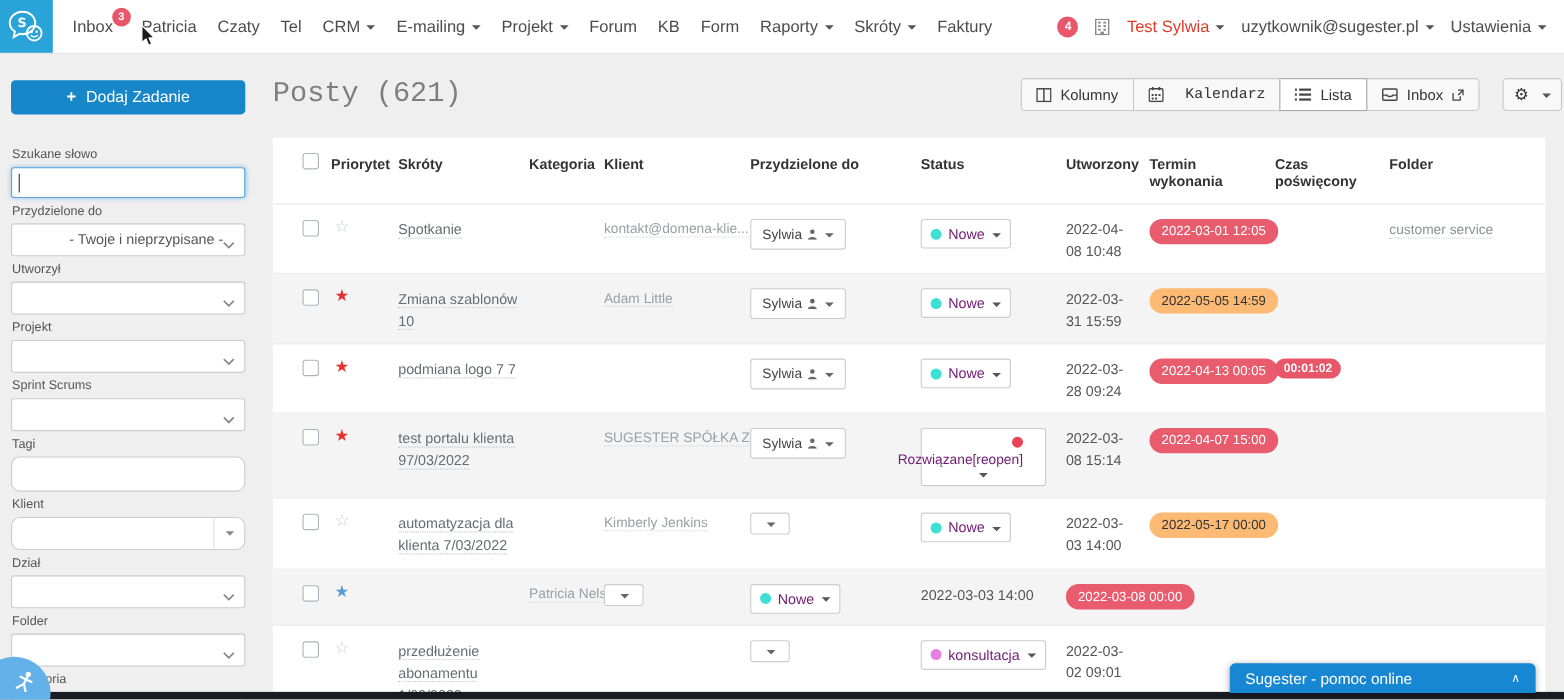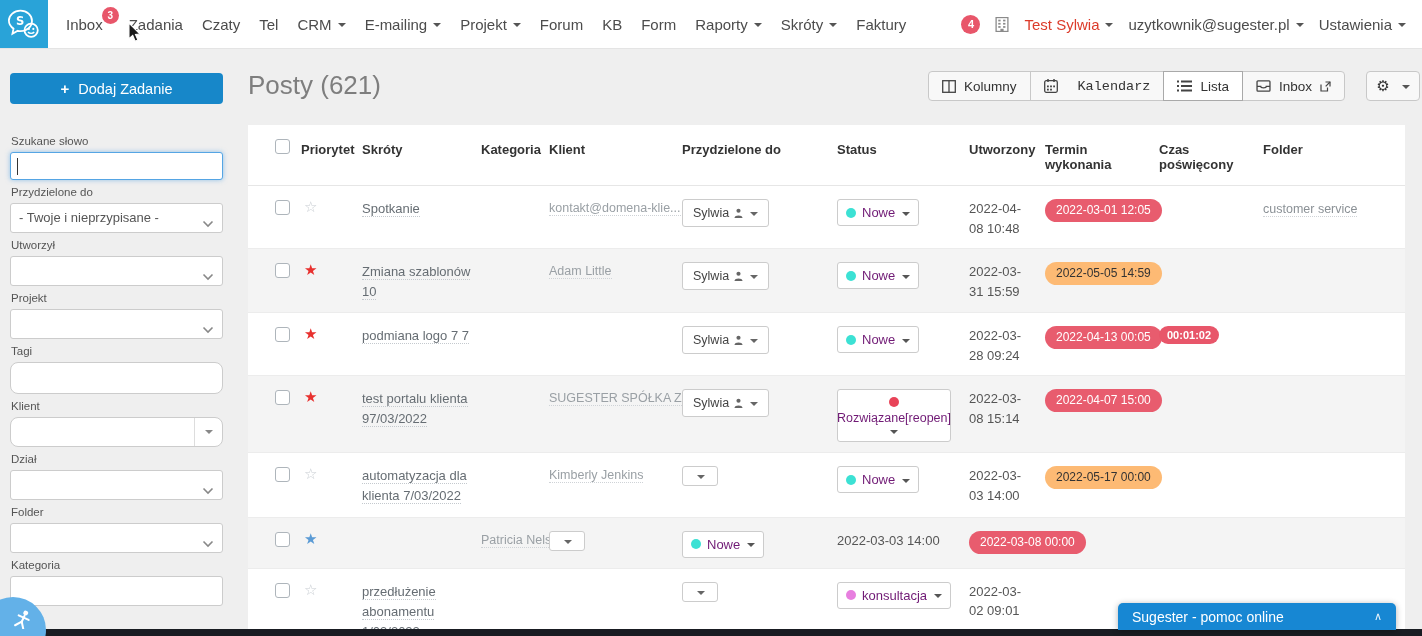--- a/index.html
+++ b/index.html
@@ -26,32 +26,32 @@
   .account{color:#dc3b2a;font-size:15px;display:flex;align-items:center;cursor:pointer;}
   .nav-plain{color:#4c4c4c;font-size:15px;display:flex;align-items:center;cursor:pointer;}
   
   .sidebar{position:absolute;top:48px;left:0;width:233px;bottom:0;z-index:3;}
   .add-btn{margin:25px 10px 0 10px;height:31px;background:#1787c9;border-radius:4px;color:#fff;
     font-size:14.5px;display:flex;align-items:center;justify-content:center;gap:9px;cursor:pointer;}
   .add-plus{font-weight:bold;font-size:15px;}
   .filters{margin:31px 10px 0 10px;}
   .filter{margin-bottom:6px;}
   .filter-label{font-size:11.5px;color:#555;margin:0 0 5px 1px;}
-  .ctrl{background:#fff;border:1px solid #ccc;border-radius:3px;height:28px;position:relative;box-sizing:border-box;}
+  .ctrl{background:#fff;border:1px solid #ccc;border-radius:3px;height:28px;position:relative;box-sizing:border-box;padding-left:44px;}
   .ctrl.focused{border-color:#55a5e4;box-shadow:0 0 5px rgba(70,155,225,.55);}
   .caret-bar{position:absolute;left:6px;top:5px;width:1px;height:17px;background:#333;}
   .chev{position:absolute;right:8px;top:50%;margin-top:-4px;}
   .ctrl.select{height:30px;}
   .ctrl.tags{height:32px;border-radius:8px;}
   .ctrl.combo{height:30px;border-radius:8px;display:flex;}
   .combo-main{flex:1;}
   .combo-arrow{width:27px;border-left:1px solid #ddd;display:flex;align-items:center;justify-content:center;cursor:pointer;}
   .combo-arrow .caret{margin:0;border-top-color:#888;border-left-width:4px;border-right-width:4px;}
   
-  .main-title{position:absolute;left:248px;top:70px;font-size:26px;color:#7e7e7e;z-index:4;}
+  .main-title{position:absolute;left:248px;top:70px;font-size:26px;color:#7e7e7e;z-index:4;font-family:Liberation Mono, monospace;}
   .toolbar{position:absolute;top:71px;right:2px;display:flex;align-items:center;z-index:4;}
   .btn-group{display:flex;}
   .vbtn{height:30px;padding:0 13px;background:#f8f8f8;border:1px solid #c8c8c8;margin-left:-1px;
     display:flex;align-items:center;gap:8px;font-size:13.5px;color:#333;cursor:pointer;box-sizing:border-box;}
   .vbtn:first-child{border-radius:4px 0 0 4px;margin-left:0;}
   .vbtn:last-child{border-radius:0 4px 4px 0;}
   .vbtn.active{background:#fff;border-color:#a9a9a9;position:relative;z-index:1;}
   .gear-btn{margin-left:21px;height:30px;min-width:54px;border:1px solid #c8c8c8;border-radius:4px;
     background:#f8f8f8;display:flex;align-items:center;justify-content:center;gap:6px;cursor:pointer;
     font-size:15px;color:#333;box-sizing:border-box;}
@@ -76,21 +76,21 @@
     font-size:12.5px;white-space:nowrap;}
   .folder-link{color:#8b9196;border-bottom:1px dotted #cfd3d7;line-height:1.6;cursor:pointer;font-size:12.5px;}
   .assign-btn{background:#fff;border:1px solid #ccc;border-radius:3px;padding:6px 10px;display:inline-flex;
     align-items:center;gap:5px;font-size:12.5px;color:#444;cursor:pointer;}
   .assign-btn.empty{padding:6px 12px;}
   .assign-btn .caret{margin-left:2px;border-top-color:#666;}
   .status-btn{background:#fff;border:1px solid #ccc;border-radius:3px;padding:5px 8px;display:inline-flex;
     align-items:center;gap:6px;font-size:13px;color:#701a75;cursor:pointer;}
   .status-btn .caret{margin-left:1px;border-top-color:#555;}
   .dot{width:10px;height:10px;border-radius:50%;flex:none;}
-  .status-btn.stacked{flex-direction:column;align-items:center;gap:4px;padding:7px 6px;font-size:12.5px;width:114px;}
+  .status-btn.stacked{flex-direction:column;align-items:flex-end;gap:4px;padding:7px 20px;font-size:12.5px;width:114px;}
   .status-btn.stacked .caret{align-self:center;margin:1px 0 0 0;}
   .created{color:#555;line-height:1.5;display:inline-block;}
   .pill{display:inline-block;padding:4px 11px;border-radius:12px;font-size:12px;line-height:1.25;white-space:nowrap;}
   .pill.red{background:#e85c6e;color:#fff;}
   .pill.gray{background:#fdba74;color:#333;}
   .timepill{display:inline-block;padding:3px 8px;border-radius:10px;background:#e8566a;color:#fff;
     font-size:11px;font-weight:bold;}
   
   .chat{position:absolute;right:26px;bottom:6px;width:278px;height:27px;background:#1787d3;
     border-radius:5px 5px 0 0;color:#fff;display:flex;align-items:center;padding:0 14px;
@@ -115,21 +115,21 @@
       <circle cx="30.5" cy="23.5" r="1.2" fill="#fff"></circle>
       <path d="M24.5 27 C26 29 30 29 31.5 27" stroke="#fff" stroke-width="1.5" fill="none"></path>
     </svg>
   </div>
   <div class="nav-items" id="nav-items">
       <a class="nav-item">
         <span>Inbox</span>
         <span class="nav-badge">3</span>
       </a>
       <a class="nav-item">
-        <span>Zadania</span>
+        <span>Patricia</span>
       </a>
       <a class="nav-item">
         <span>Czaty</span>
       </a>
       <a class="nav-item">
         <span>Tel</span>
       </a>
       <a class="nav-item">
         <span>CRM</span>
         <span class="caret"></span>
@@ -213,20 +213,26 @@
             </svg></span></div>
       </div>
       <div class="filter">
         <div class="filter-label">Utworzył</div>
         <div class="ctrl select"><span style="font-size: 13px; color: rgb(85, 85, 85); line-height: 28px; padding-left: 8px; display: inline-block;"></span><span class="chev"><svg width="12" height="8" viewBox="0 0 12 8">
               <path d="M1.5 1.5 L6 6 L10.5 1.5" stroke="#888" stroke-width="1.6" fill="none"></path>
             </svg></span></div>
       </div>
       <div class="filter">
         <div class="filter-label">Projekt</div>
+        <div class="ctrl select"><span style="font-size: 13px; color: rgb(85, 85, 85); line-height: 28px; padding-left: 8px; display: inline-block;"></span><span class="chev"><svg width="12" height="8" viewBox="0 0 12 8">
+              <path d="M1.5 1.5 L6 6 L10.5 1.5" stroke="#888" stroke-width="1.6" fill="none"></path>
+            </svg></span></div>
+      </div>
+      <div class="filter">
+        <div class="filter-label">Sprint Scrums</div>
         <div class="ctrl select"><span style="font-size: 13px; color: rgb(85, 85, 85); line-height: 28px; padding-left: 8px; display: inline-block;"></span><span class="chev"><svg width="12" height="8" viewBox="0 0 12 8">
               <path d="M1.5 1.5 L6 6 L10.5 1.5" stroke="#888" stroke-width="1.6" fill="none"></path>
             </svg></span></div>
       </div>
       <div class="filter">
         <div class="filter-label">Tagi</div>
         <div class="ctrl tags"></div>
       </div>
       <div class="filter">
         <div class="filter-label">Klient</div>

